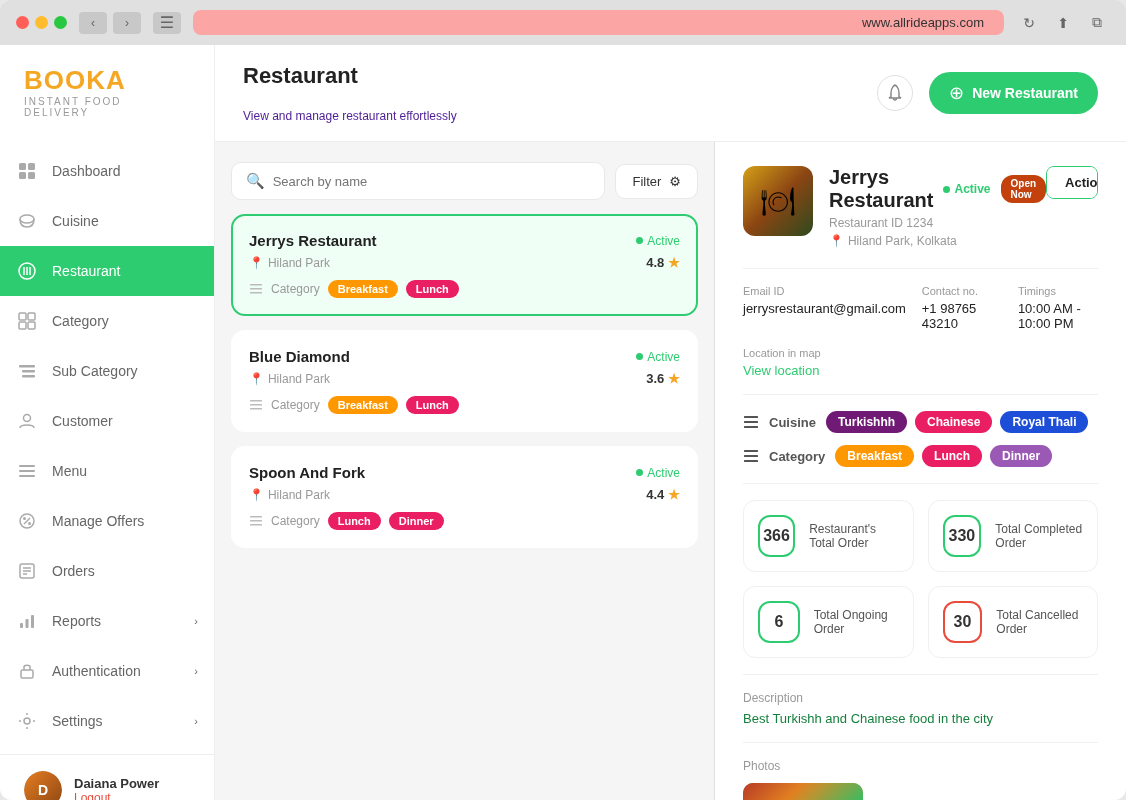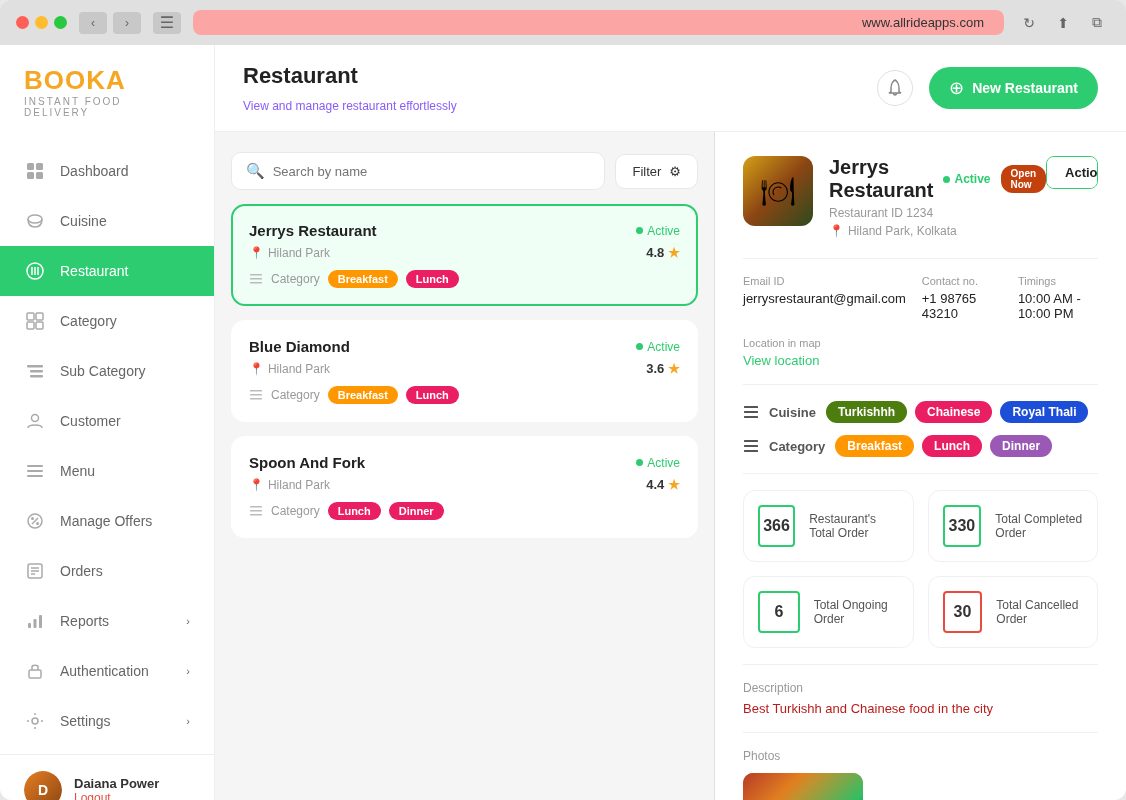--- a/index.html
+++ b/index.html
@@ -21,36 +21,36 @@
 
     
     .app-container { display: flex; flex: 1; background: #f5f5f5; border-radius: 0 0 12px 12px; overflow: hidden; }
 
     
     .sidebar { width: 215px; background: white; display: flex; flex-direction: column; padding: 0; border-right: 1px solid #eee; }
     .logo-area { padding: 20px 24px; }
     .logo-brand { font-size: 26px; font-weight: 800; color: #f5a623; letter-spacing: 1px; }
     .logo-sub { font-size: 10px; color: #999; letter-spacing: 2px; text-transform: uppercase; }
     .nav-items { flex: 1; padding: 8px 0; }
-    .nav-item { display: flex; align-items: center; gap: 14px; padding: 14px 24px; cursor: pointer; color: #666; font-size: 14px; font-weight: 500; position: relative; }
+    .nav-item { display: flex; align-items: center; gap: 14px; padding: 14px 16px; cursor: pointer; color: #666; font-size: 14px; font-weight: 500; position: relative; }
     .nav-item.active { background: #2ecc71; color: white; border-radius: 0; }
     .nav-item .nav-icon { width: 22px; height: 22px; display: flex; align-items: center; justify-content: center; flex-shrink: 0; }
     .nav-item .chevron { margin-left: auto; font-size: 11px; }
     .sidebar-footer { padding: 16px 24px; border-top: 1px solid #eee; display: flex; align-items: center; gap: 12px; }
     .avatar { width: 38px; height: 38px; border-radius: 50%; background: #ddd; overflow: hidden; flex-shrink: 0; display: flex; align-items: center; justify-content: center; }
     .user-name { font-size: 13px; font-weight: 600; color: #333; }
     .logout-link { font-size: 12px; color: #e74c3c; cursor: pointer; }
 
     
     .main-content { flex: 1; display: flex; flex-direction: column; overflow: hidden; }
 
     
     .page-header { background: white; padding: 18px 28px; display: flex; align-items: center; justify-content: space-between; border-bottom: 1px solid #eee; }
     .page-title-area .page-title { font-size: 22px; font-weight: 700; color: #222; }
-    .page-title-area .page-subtitle { font-size: 12px; color: #8b5cf6; margin-top: 10px; }
+    .page-title-area .page-subtitle { font-size: 12px; color: #4c1d95; margin-top: 20px; }
     .header-actions { display: flex; align-items: center; gap: 16px; }
     .bell-btn { width: 36px; height: 36px; border: 1.5px solid #e0e0e0; border-radius: 50%; display: flex; align-items: center; justify-content: center; color: #888; background: white; cursor: pointer; }
     .new-restaurant-btn { background: #2ecc71; color: white; border: none; border-radius: 24px; padding: 10px 20px; font-size: 14px; font-weight: 600; cursor: pointer; display: flex; align-items: center; gap: 8px; }
     .new-restaurant-btn .plus-icon { font-size: 18px; font-weight: 300; }
 
     
     .body-split { display: flex; flex: 1; overflow: hidden; }
 
     
     .list-panel { width: 500px; background: #f5f5f5; padding: 20px 16px; display: flex; flex-direction: column; gap: 14px; border-right: 1px solid #e0e0e0; overflow-y: auto; }
@@ -95,38 +95,38 @@
 
     .detail-info-grid { display: grid; grid-template-columns: 1fr 1fr 1fr; gap: 16px; margin-bottom: 16px; }
     .info-block .info-label { font-size: 11px; color: #999; margin-bottom: 4px; }
     .info-block .info-value { font-size: 13px; color: #222; font-weight: 500; }
     .info-block .info-value.link { color: #2ecc71; cursor: pointer; }
 
     .cuisine-row, .category-row { display: flex; align-items: center; gap: 10px; margin-bottom: 12px; }
     .row-label { font-size: 13px; color: #555; font-weight: 600; display: flex; align-items: center; gap: 6px; }
     .cuisine-tags, .category-tags { display: flex; gap: 8px; flex-wrap: wrap; }
     .cuisine-tag { padding: 4px 12px; border-radius: 20px; font-size: 12px; font-weight: 600; }
-    .cuisine-tag.turkish { background: #4d7c0f; color: white; }
+    .cuisine-tag.turkish { background: #701a75; color: white; }
     .cuisine-tag.chainese { background: #e91e63; color: white; }
     .cuisine-tag.royal { background: #1d4ed8; color: white; }
     .cat-tag { padding: 4px 12px; border-radius: 20px; font-size: 12px; font-weight: 600; }
     .cat-tag.breakfast { background: #ff9800; color: white; }
     .cat-tag.lunch { background: #e91e63; color: white; }
     .cat-tag.dinner { background: #9b59b6; color: white; }
 
     .stats-grid { display: grid; grid-template-columns: 1fr 1fr; gap: 14px; margin-bottom: 16px; }
     .stat-card { display: flex; align-items: center; gap: 14px; padding: 14px; border: 1.5px solid #f0f0f0; border-radius: 12px; }
-    .stat-number-box { width: 52px; height: 42px; border-radius: 4px; display: flex; align-items: center; justify-content: center; font-size: 16px; font-weight: 700; color: #333; border: 2px solid; }
+    .stat-number-box { width: 52px; height: 42px; border-radius: 12px; display: flex; align-items: center; justify-content: center; font-size: 16px; font-weight: 700; color: #333; border: 2px solid; }
     .stat-number-box.green { border-color: #2ecc71; }
     .stat-number-box.red { border-color: #e74c3c; }
     .stat-desc { font-size: 12px; color: #555; font-weight: 500; }
 
     .description-section { margin-bottom: 16px; }
     .section-label { font-size: 12px; color: #999; margin-bottom: 6px; }
-    .description-text { font-size: 13px; color: #b91c1c; }
+    .description-text { font-size: 13px; color: #15803d; }
 
     .photos-section .photos-label { font-size: 12px; color: #999; margin-bottom: 10px; }
     .photos-grid { display: flex; gap: 10px; }
     .photo-thumb { width: 120px; height: 80px; border-radius: 10px; background: linear-gradient(135deg, #8b4513 0%, #d4a017 40%, #2d5a1e 80%, #1a3a0a 100%); overflow: hidden; }
     .photo-thumb-inner { width: 100%; height: 100%; background: linear-gradient(135deg, #c0392b 0%, #e67e22 30%, #2ecc71 70%, #1a5c2e 100%); opacity: 0.85; }
   </style>
 </head>
 <body>
 
 <div class="browser-chrome">

